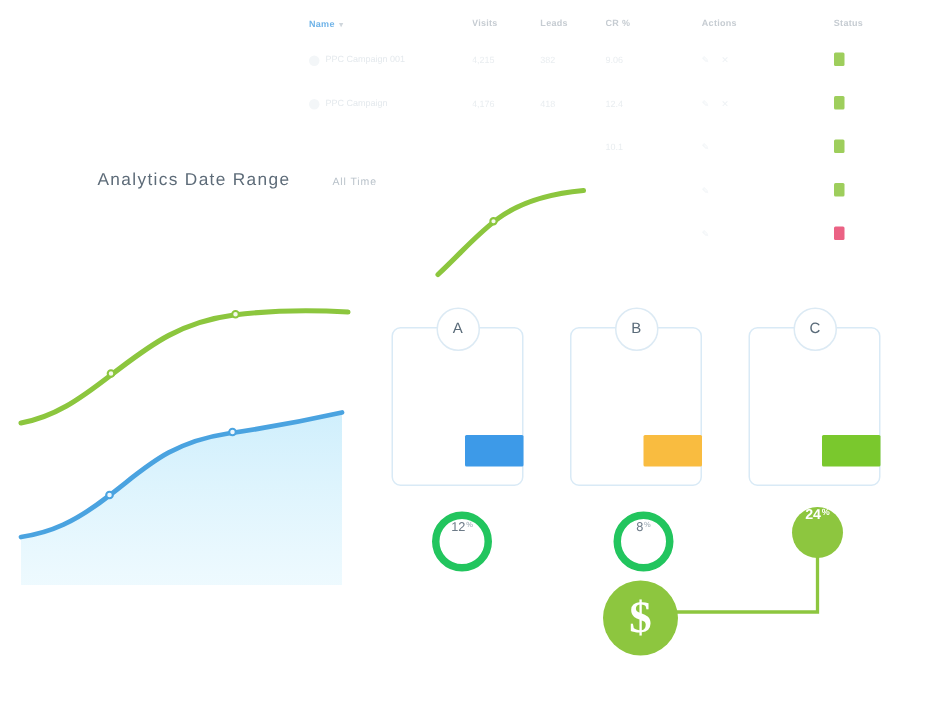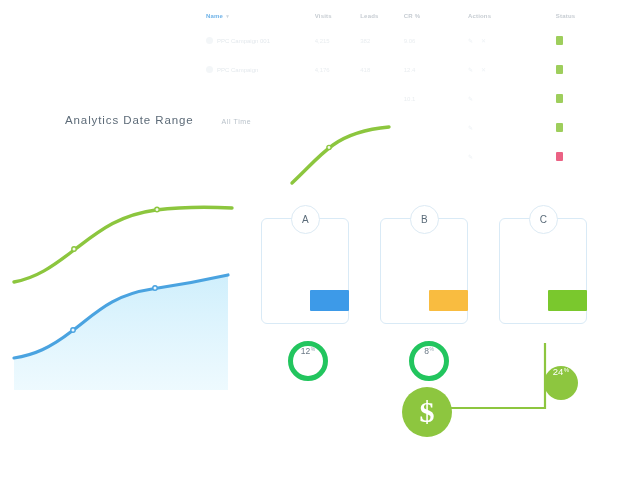--- a/index.html
+++ b/index.html
@@ -200,30 +200,29 @@
     font-size: 5px;
     margin-left: .5px;
     position: relative;
     top: -3px;
     color: #9aa7b2;
   }
   .pc-a { left: 288px; top: 341px; }
   .pc-b { left: 409px; top: 341px; }
 
   .pct-circle.solid {
-    left: 544px;
+    left: 528px;
     top: 338px;
     width: 34px;
     height: 34px;
     border: none;
     background: #8dc63f;
     color: #ffffff;
     font-size: 9.5px;
-    font-weight: 400;
-    margin-top: 28px;
+    font-weight: 700;
   }
   .pct-circle.solid .sym {
     color: #ffffff;
     font-size: 6px;
     top: -3px;
   }
 
   
   .connector {
     position: absolute;

